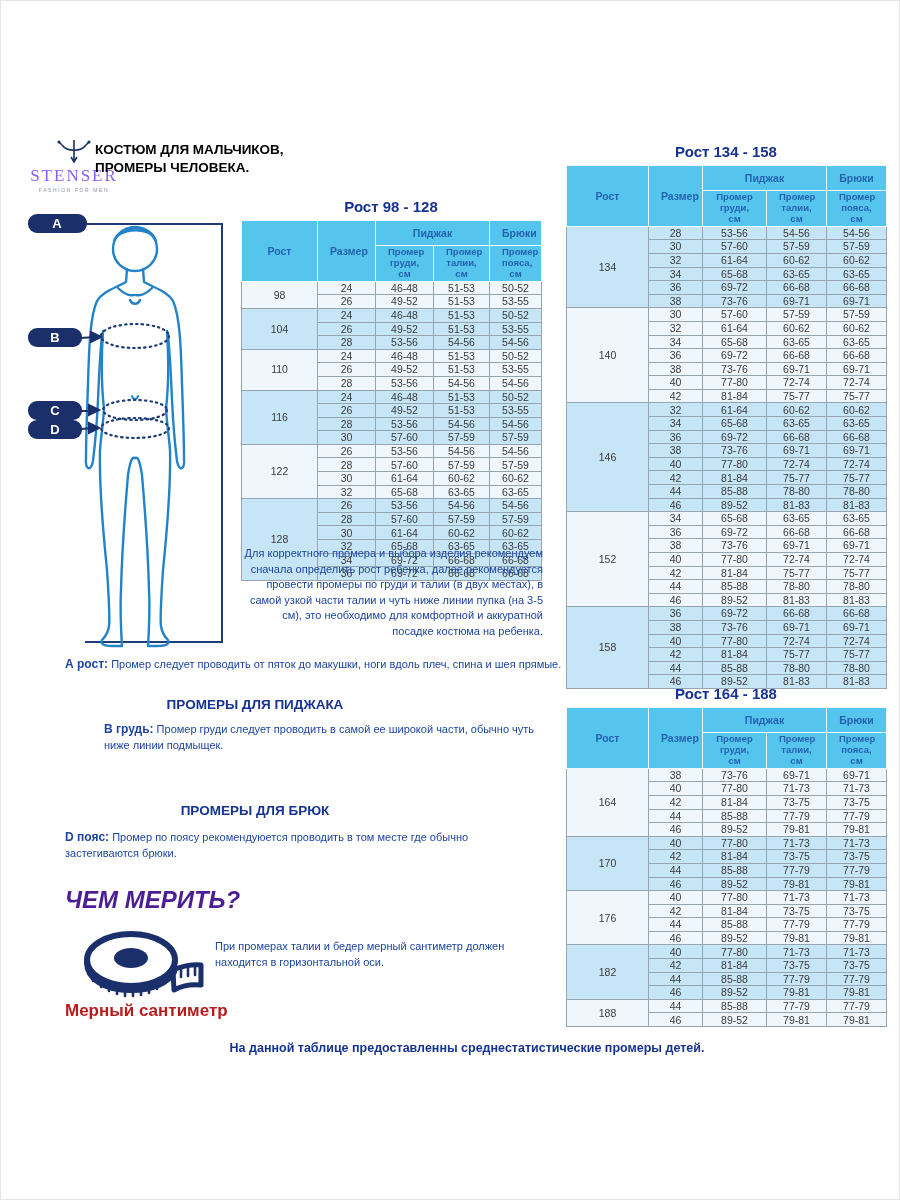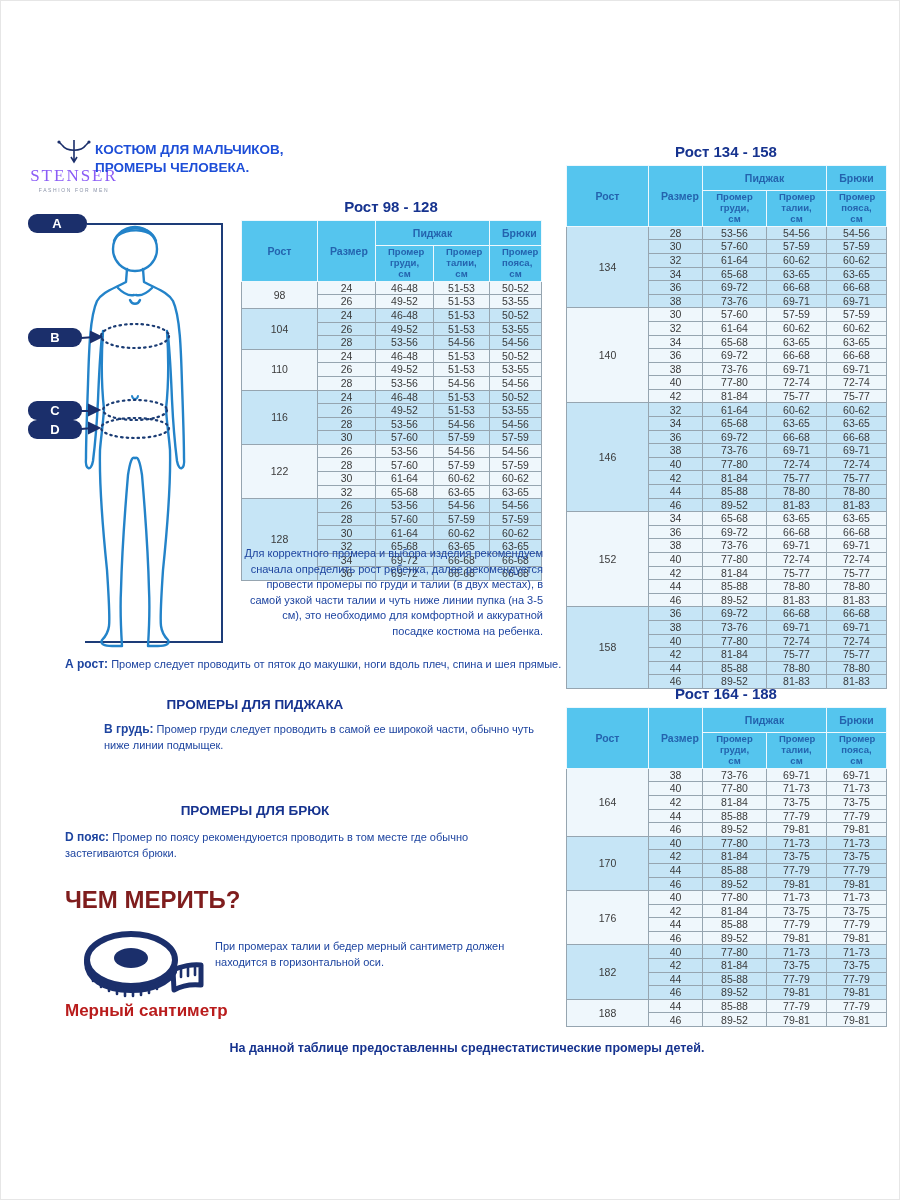--- a/index.html
+++ b/index.html
@@ -3,26 +3,26 @@
 <meta charset="utf-8">
 <style>
   html,body{margin:0;padding:0;background:#fff;}
   .page{position:relative;width:900px;height:1200px;background:#fff;font-family:"Liberation Sans",sans-serif;overflow:hidden;border:1px solid #e6e6e6;box-sizing:border-box;}
   
   .logo{position:absolute;left:18px;top:138px;width:110px;text-align:center;color:#1b2f6b;}
   .logo .mark{display:block;margin:0 auto 1px auto;}
   .logo .name{font-family:"Liberation Serif",serif;font-size:17px;letter-spacing:2px;color:#8b5cf6;}
   .logo .tagline{font-size:5px;letter-spacing:1.6px;color:#8a93a8;margin-top:1px;}
   
-  .main-heading{position:absolute;left:94px;top:140px;width:280px;font-size:13.5px;font-weight:bold;color:#1d4ed8;line-height:1.35;}
+  .main-heading{position:absolute;left:94px;top:140px;width:280px;font-size:13.5px;font-weight:bold;color:#000000;line-height:1.35;}
   .tbl-title{font-size:15px;font-weight:bold;color:#16338f;text-align:center;margin-bottom:5px;}
   .para{position:absolute;color:#1e45a0;font-size:11px;line-height:1.42;}
   .para .lead{font-weight:bold;font-size:12px;}
   .sec-heading{position:absolute;font-size:13.5px;font-weight:bold;color:#16338f;text-align:center;}
-  .big-heading{position:absolute;font-size:24px;font-weight:bold;color:#7f1d1d;}
+  .big-heading{position:absolute;font-size:24px;font-weight:bold;color:#4c1d95;font-style:italic;}
   .tape-caption{position:absolute;font-size:17px;font-weight:bold;color:#b91c1c;}
   .bottom-note{position:absolute;left:0;top:1040px;width:900px;text-align:center;font-size:12.5px;font-weight:bold;color:#16338f;margin-left:16px;}
   
   .table-block{position:absolute;}
   table.size-table{border-collapse:collapse;width:100%;table-layout:fixed;}
   table.size-table th{background:#55c5ee;color:#2463ae;font-weight:bold;border:1px solid #eef8fd;padding:1px 12px;}
   table.size-table .h-top{font-size:10.5px;height:22px;}
   table.size-table .h-sub{font-size:9.5px;height:26px;line-height:1.15;}
   table.size-table td{border:1px solid #96a5b0;color:#3a3a3a;font-size:10.5px;text-align:center;padding:0;height:12.6px;line-height:1;}
   table.size-table{border:1px solid #8b9aa6;}

